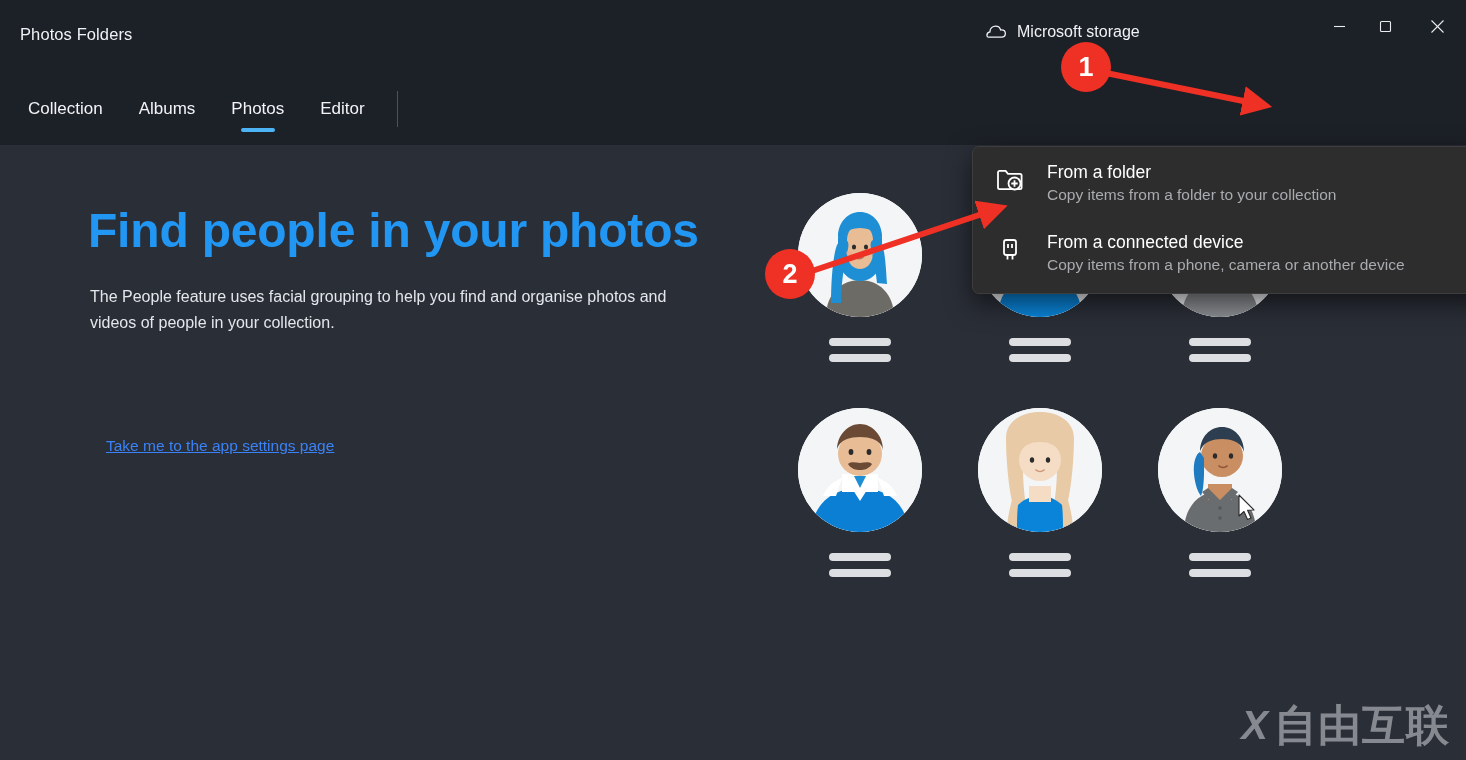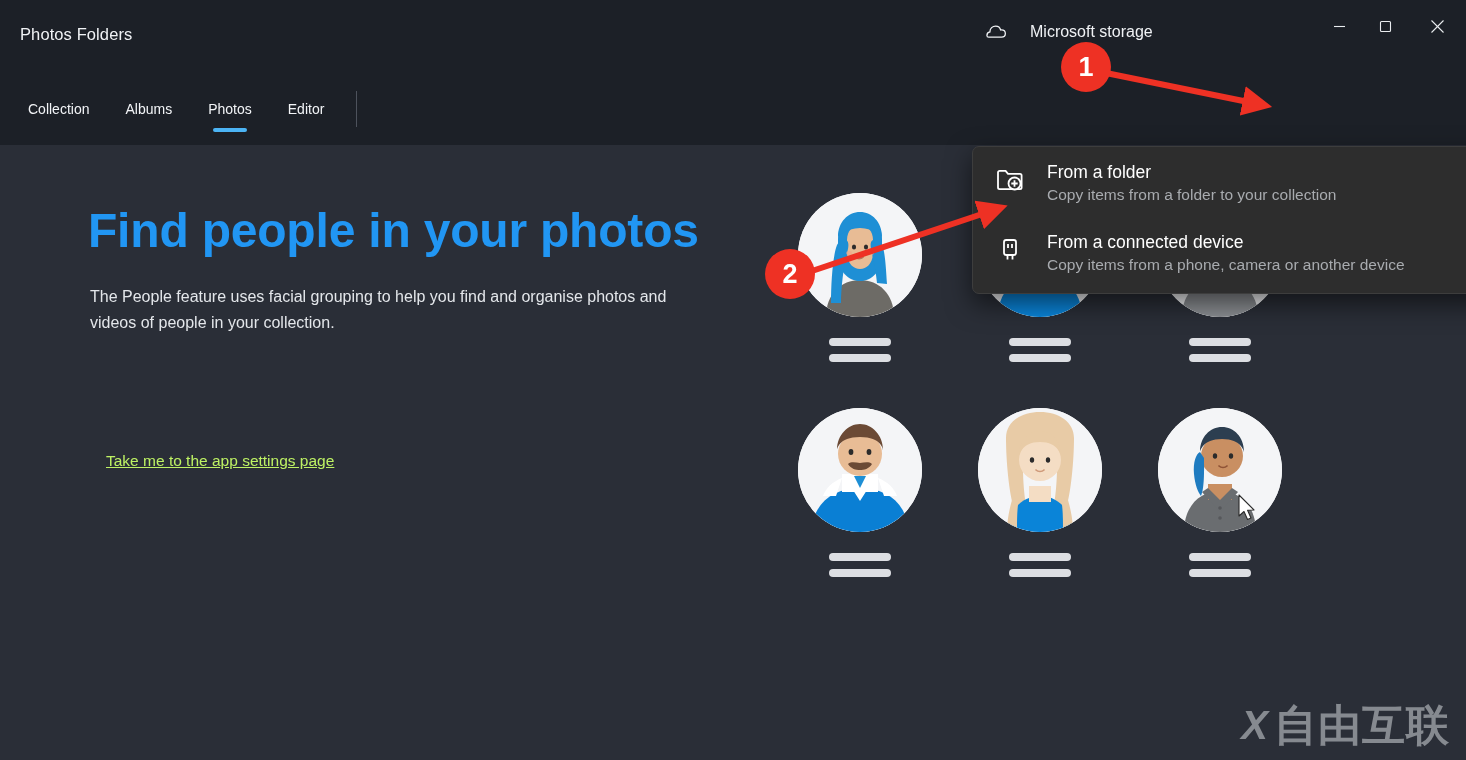--- a/index.html
+++ b/index.html
@@ -21,21 +21,21 @@
     position: absolute; top: 0; left: 0;
     width: 1466px; height: 73px;
     background: #1c2027;
   }
   .app-title {
     position: absolute; left: 20px; top: 25px;
     font-size: 16.5px; color: #f0f2f5; letter-spacing: .1px;
   }
   .storage-chip {
     position: absolute; left: 985px; top: 23px;
-    display: flex; align-items: center; gap: 23px;
+    display: flex; align-items: center; gap: 10px;
     color: #f0f2f5; font-size: 16px;
   }
   .cloud-ic { width: 22px; height: 16px; display:block; }
   .wincontrols { position: absolute; top: 0; right: 0; height: 52px; display: flex; }
   .wc {
     width: 46px; height: 52px;
     display: flex; align-items: center; justify-content: center;
     color: #e9ecef;
   }
   .wc svg { display: block; }
@@ -44,21 +44,21 @@
   .commandbar {
     position: absolute; top: 73px; left: 0;
     width: 1466px; height: 72px;
     background: #1c2027;
   }
   .navtabs { position: absolute; left: 0; top: 0; height: 72px; display: flex; align-items: center; }
   .navtab {
     position: relative; height: 72px;
     display: flex; flex-direction: column; align-items: center; justify-content: center;
     padding: 0 18px;
-    color: #f2f4f7; font-size: 14px; white-space: nowrap;
+    color: #f2f4f7; font-size: 17px; white-space: nowrap;
     cursor: default;
   }
   .navtab:first-child { margin-left: 10px; }
   .navtab .ul {
     position: absolute; bottom: 13px; left: 50%; transform: translateX(-50%);
     width: 34px; height: 4px; border-radius: 2px; background: transparent;
   }
   .navtab.active .ul { background: #4cb4f5; }
   .nav-sep {
     width: 1px; height: 36px; background: #4d525c; margin: 0 14px;
@@ -113,22 +113,22 @@
     font-size: 48px; font-weight: bold; color: #2196f3; letter-spacing: -.2px;
   }
   .para {
     position: absolute; left: 90px;
     width: 590px;
     color: #e3e6ea; font-size: 16px; line-height: 26px;
   }
   .para1 { top: 139px; }
   .para2 { top: 211px; }
   .settings-link {
-    position: absolute; left: 106px; top: 307px;
-    color: #bef264; font-size: 15.5px; text-decoration: underline;
+    position: absolute; left: 106px; top: 292px;
+    color: #3b82f6; font-size: 15.5px; text-decoration: underline;
   }
 
   
   .grid { position: absolute; left: 780px; top: 48px; }
   .cell { position: absolute; width: 124px; }
   .av {
     position: relative; width: 124px; height: 124px;
     border-radius: 50%; overflow: hidden; background: #f5f6f8;
   }
   .bars { margin: 21px auto 0; width: 62px; }

